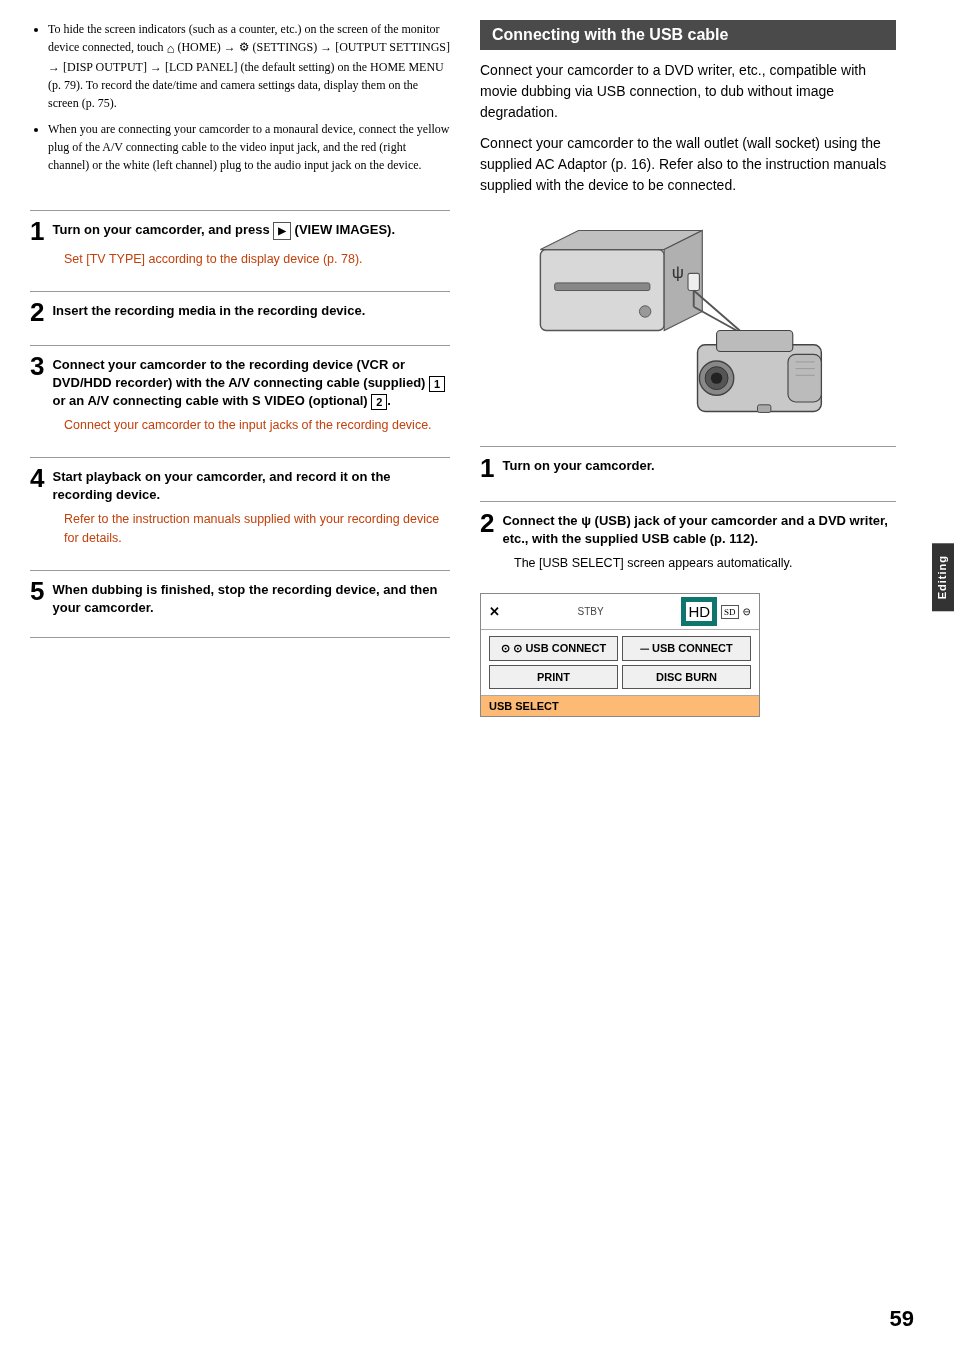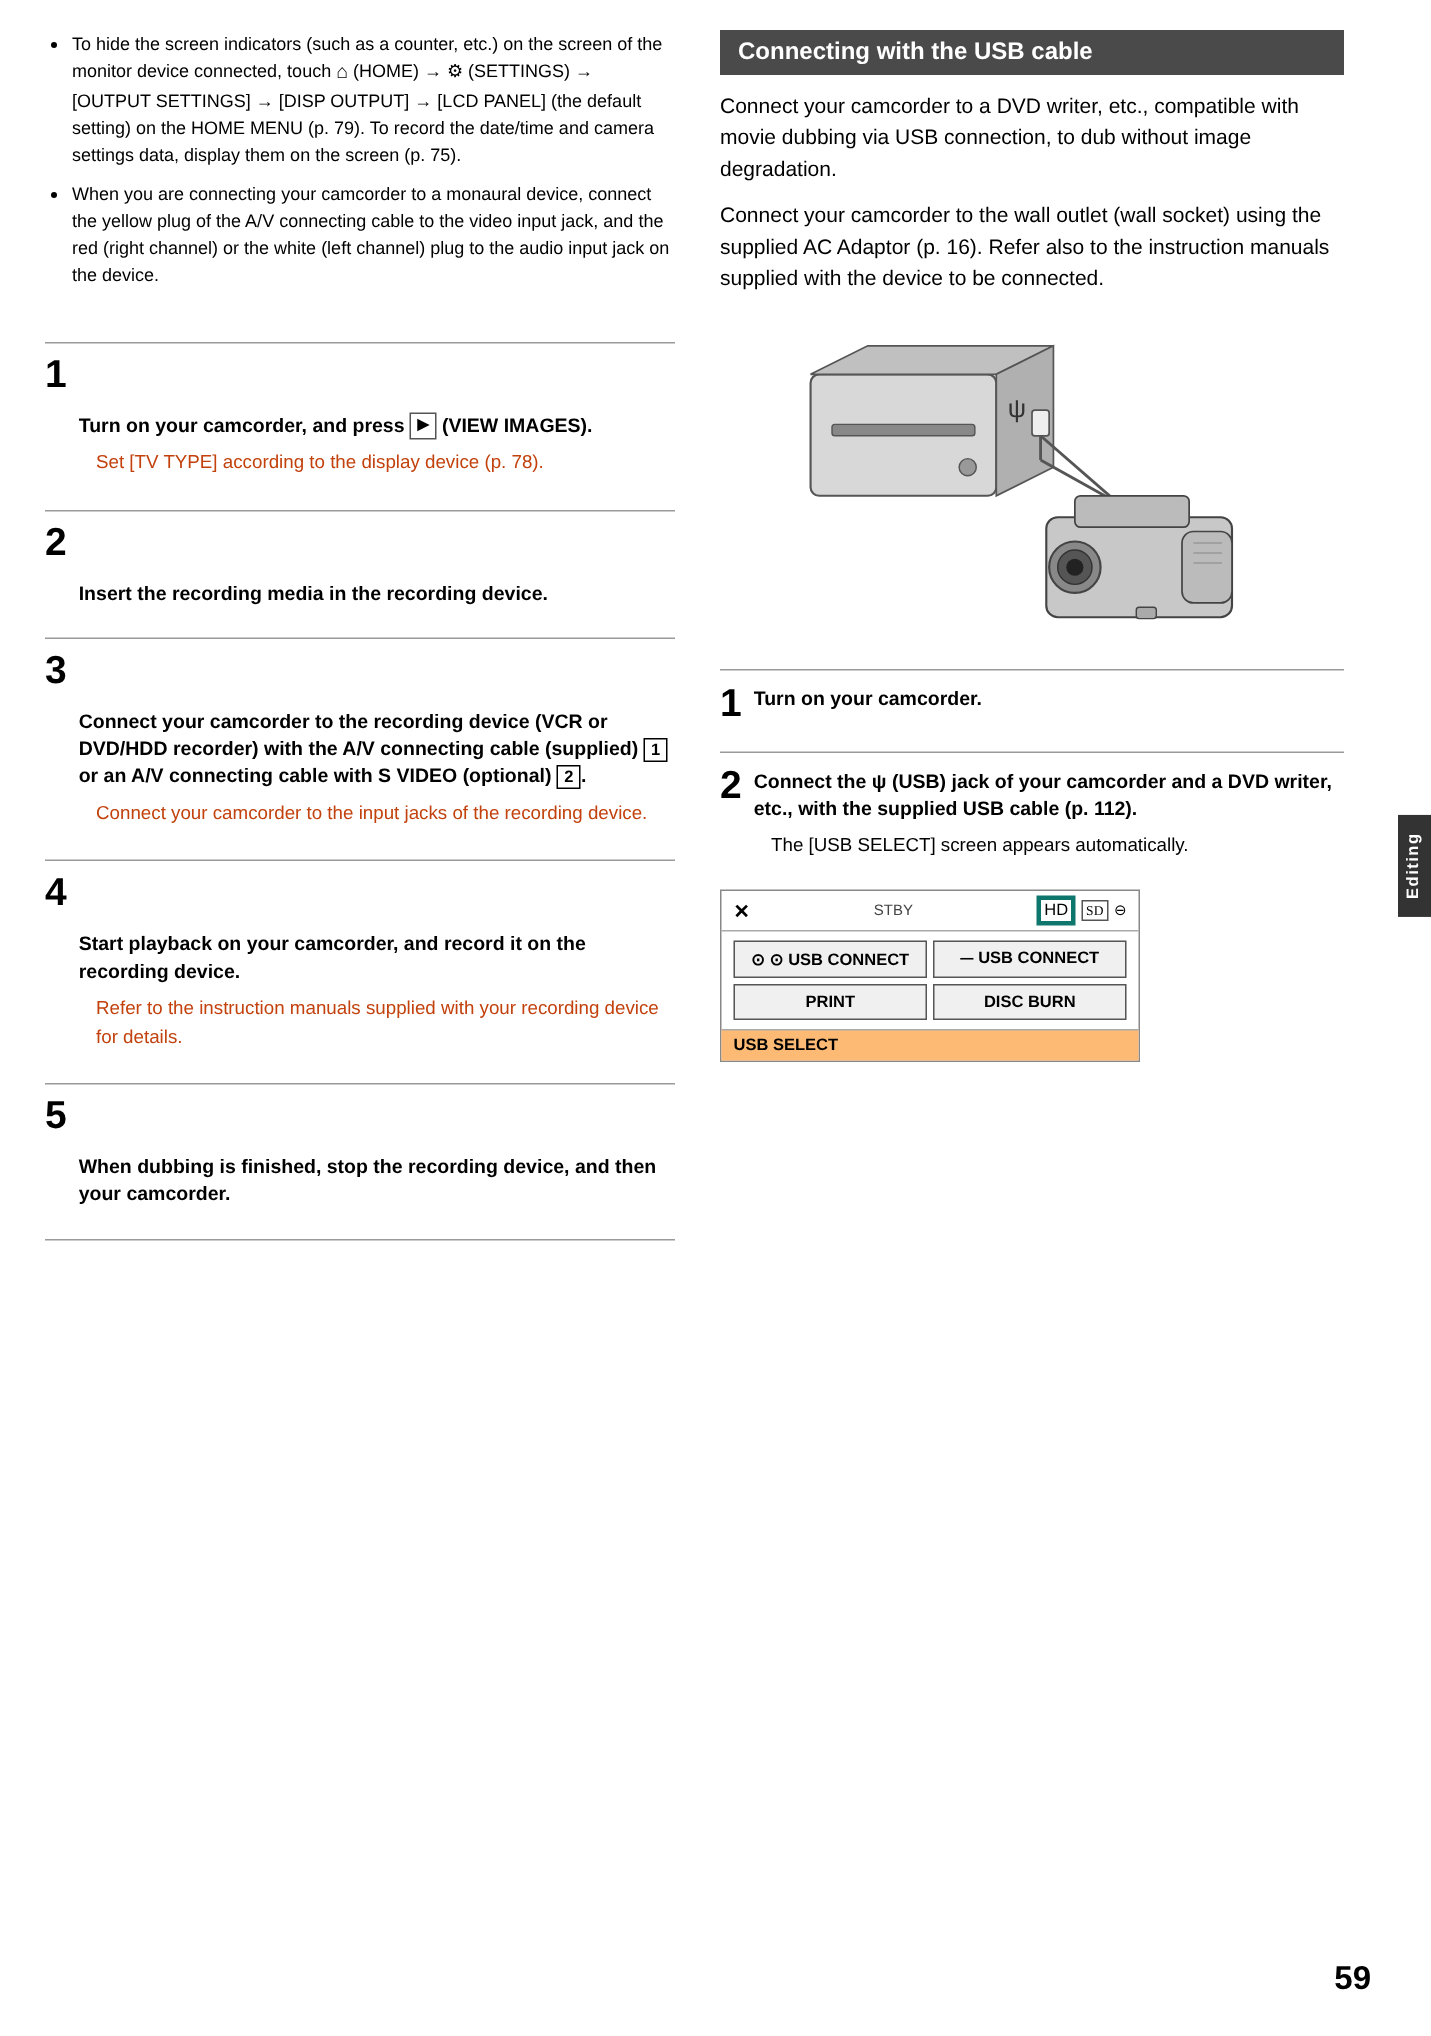--- a/index.html
+++ b/index.html
@@ -68,20 +68,21 @@
       font-size: 12px;
       line-height: 1.5;
       margin-bottom: 18px;
     }
     .bullet-notes ul {
       list-style: disc;
       padding-left: 18px;
     }
     .bullet-notes li {
       margin-bottom: 8px;
+      font-family: Liberation Serif, serif;
     }
 
     
     .divider {
       border: none;
       border-top: 1px solid #999;
       margin: 10px 0;
     }
 
     
@@ -101,21 +102,20 @@
       font-weight: bold;
       line-height: 1;
       flex-shrink: 0;
       margin-top: -3px;
     }
 
     .step-title {
       font-size: 13px;
       font-weight: bold;
       line-height: 1.4;
-      margin-top: 36px;
     }
 
     .step-body {
       font-size: 12.5px;
       line-height: 1.5;
       margin-left: 34px;
       margin-bottom: 8px;
       color: #c2410c;
     }
 
@@ -424,21 +424,21 @@
           <span class="right-step-title">Connect the ψ (USB) jack of your camcorder and a DVD writer, etc., with the supplied USB cable (p. 112).</span>
         </div>
         <div class="right-step-body">The [USB SELECT] screen appears automatically.</div>
       </div>
 
       <div class="screen-mockup">
         <div class="screen-top-bar">
           <span class="x-btn">✕</span>
           <span class="stby">STBY</span>
           <span class="icons">
-            <span style="font-size:11px; border:3px solid #0f766e; padding:1px 2px;">HD</span>
+            <span style="font-size:15px; border:5px solid #0f766e; padding:1px 2px;">HD</span>
             <span style="font-size:9px; border:1px solid #555; padding:1px 2px;font-family:Liberation Serif, serif;">SD</span>
             <span>⊖</span>
           </span>
         </div>
         <div class="screen-buttons">
           <div class="screen-btn">
             <span>⊙</span> <span>⊙ USB CONNECT</span>
           </div>
           <div class="screen-btn">
             <span>⏤</span> <span>USB CONNECT</span>

